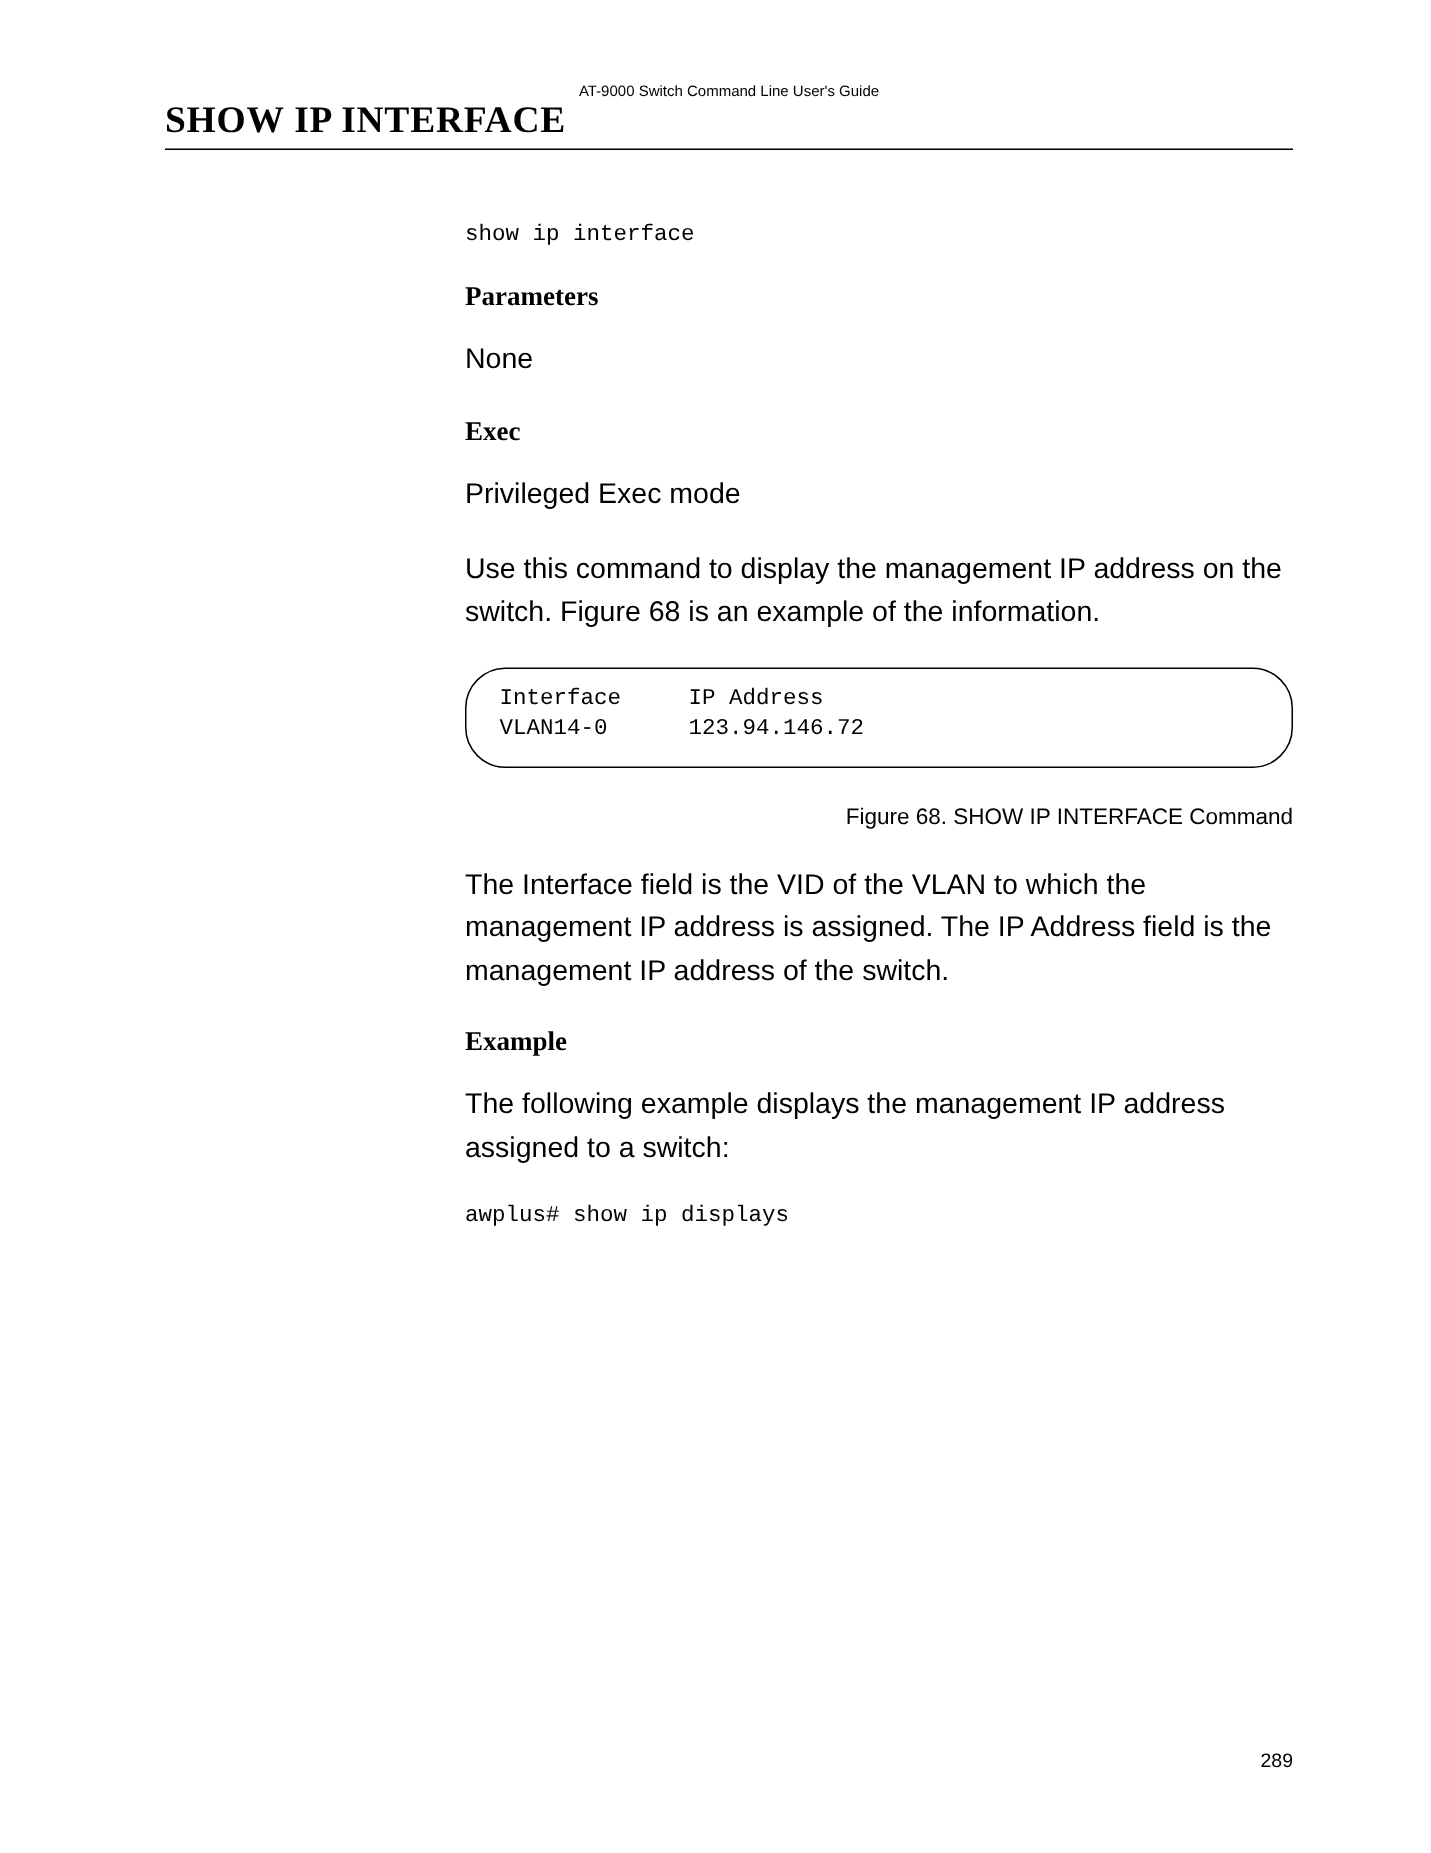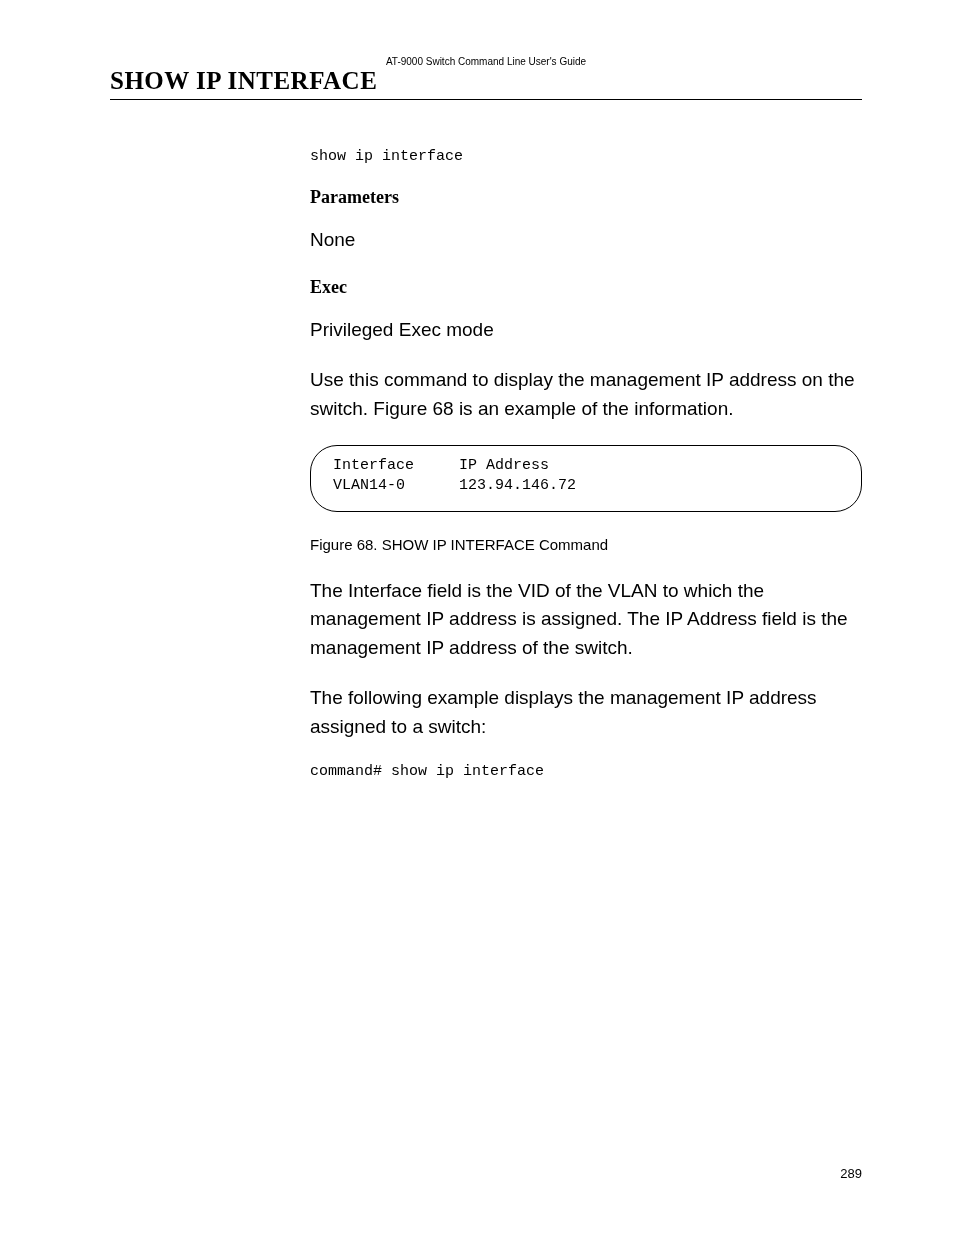--- a/index.html
+++ b/index.html
@@ -50,21 +50,21 @@
       border: 1px solid #000;
       border-radius: 27px;
       padding: 10px 22px 14px 22px;
       margin-bottom: 24px;
     }
     .output-box .mono {
       margin-bottom: 0;
       line-height: 1.35;
     }
     .figure-caption {
-      text-align: left;
+      text-align: right;
       font-size: 15px;
       margin-bottom: 24px;
     }
     .page-number {
       position: absolute;
       bottom: 54px;
       right: 92px;
       font-size: 13px;
     }
   </style>
@@ -89,18 +89,19 @@
 
   <div class="output-box">
     <div class="mono">Interface     IP Address
 VLAN14-0      123.94.146.72</div>
   </div>
 
   <div class="figure-caption">Figure 68. SHOW IP INTERFACE Command</div>
 
   <div class="body-text">The Interface field is the VID of the VLAN to which the management IP address is assigned. The IP Address field is the management IP address of the switch.</div>
 
+  <div class="section-heading">Example</div>
   <div class="body-text">The following example displays the management IP address assigned to a switch:</div>
-  <div class="mono">command# show ip interface</div>
+  <div class="mono">awplus# show ip displays</div>
 
 </div>
 
 <div class="page-number">289</div>
 
 </body></html>

